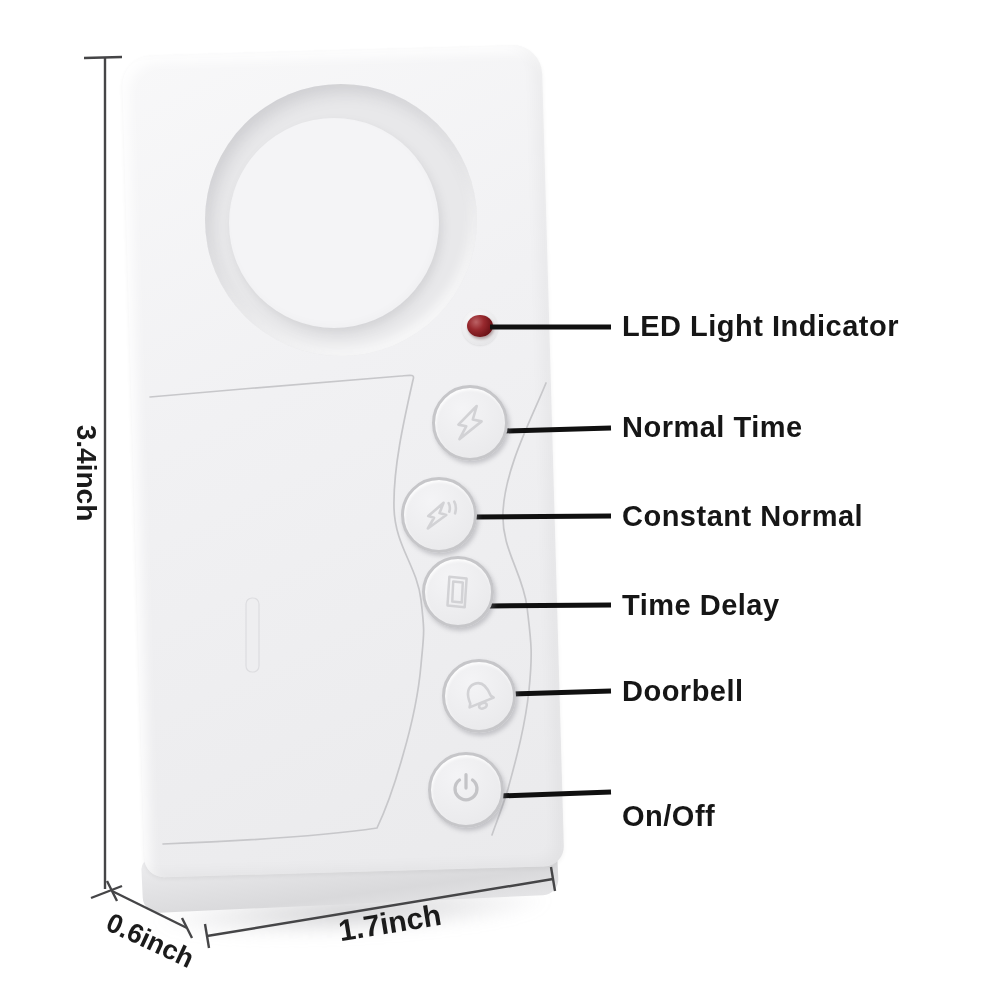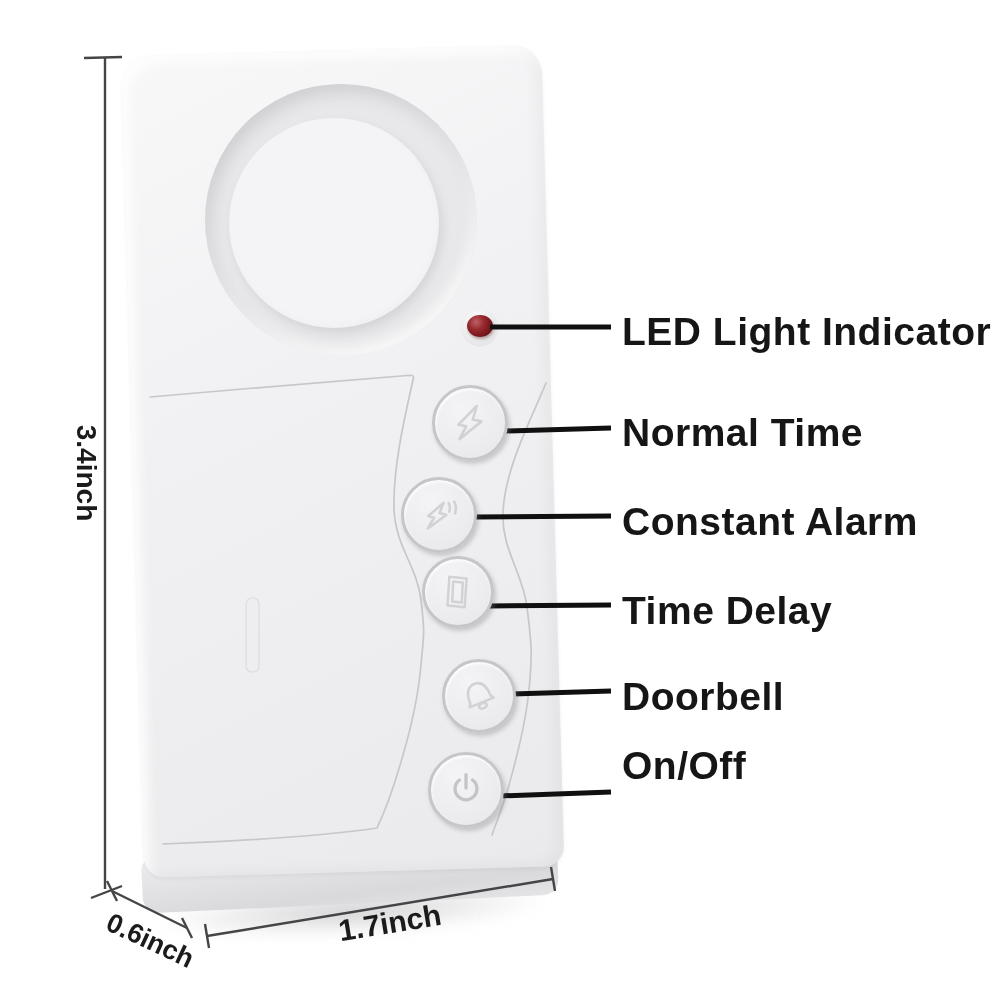--- a/index.html
+++ b/index.html
@@ -58,29 +58,29 @@
   #btn-constant{left:401px;top:477px;width:70px;height:70px;}
   #btn-time    {left:422px;top:556px;width:66px;height:66px;}
   #btn-doorbell{left:442px;top:659px;width:68px;height:68px;}
   #btn-power   {left:428px;top:752px;width:70px;height:70px;}
   .btn svg{stroke:#d2d2d5;fill:none;stroke-width:2.6;stroke-linejoin:round;stroke-linecap:round;}
   #btn-power svg{stroke:#c4c4c7;stroke-width:3.4;}
   
   .overlay{position:absolute;left:0;top:0;width:1000px;height:1000px;z-index:5;}
   
   .label{
-    position:absolute;left:622px;font-weight:bold;font-size:39px;color:#161616;
+    position:absolute;left:622px;font-weight:bold;font-size:29px;color:#161616;
     white-space:nowrap;z-index:7;letter-spacing:.5px;
   }
   #label-led     {top:310px;}
   #label-normal  {top:411px;}
   #label-constant{top:500px;}
   #label-time    {top:589px;}
   #label-doorbell{top:675px;}
-  #label-onoff   {top:744px;}
+  #label-onoff   {top:800px;}
   
   .dim{position:absolute;font-weight:bold;color:#1b1b1b;white-space:nowrap;z-index:7;}
   #dim-height{left:86px;top:473px;font-size:28px;transform:translate(-50%,-50%) rotate(90deg);}
   #dim-depth {left:150px;top:941px;font-size:27px;transform:translate(-50%,-50%) rotate(25deg);}
   #dim-width {left:390px;top:923px;font-size:30px;transform:translate(-50%,-50%) rotate(-9.3deg);}
 </style>
 </head>
 <body>
 
 <div class="canvas">
@@ -159,21 +159,21 @@
   </div>
   <div class="btn" id="btn-power">
     <svg viewBox="0 0 46 46" width="44" height="44">
       <path d="M16.2,12.5 A11.5,11.5 0 1 0 29.8,12.5"></path>
       <line x1="23" y1="7" x2="23" y2="21"></line>
     </svg>
   </div>
 
   <div class="label" id="label-led">LED Light Indicator</div>
   <div class="label" id="label-normal">Normal Time</div>
-  <div class="label" id="label-constant">Constant Alarm</div>
+  <div class="label" id="label-constant">Constant Normal</div>
   <div class="label" id="label-doorbell">Doorbell</div>
   <div class="label" id="label-time">Time Delay</div>
   <div class="label" id="label-onoff">On/Off</div>
 
   <div class="dim" id="dim-height">3.4inch</div>
   <div class="dim" id="dim-depth">0.6inch</div>
   <div class="dim" id="dim-width">1.7inch</div>
 
 </div>
 

